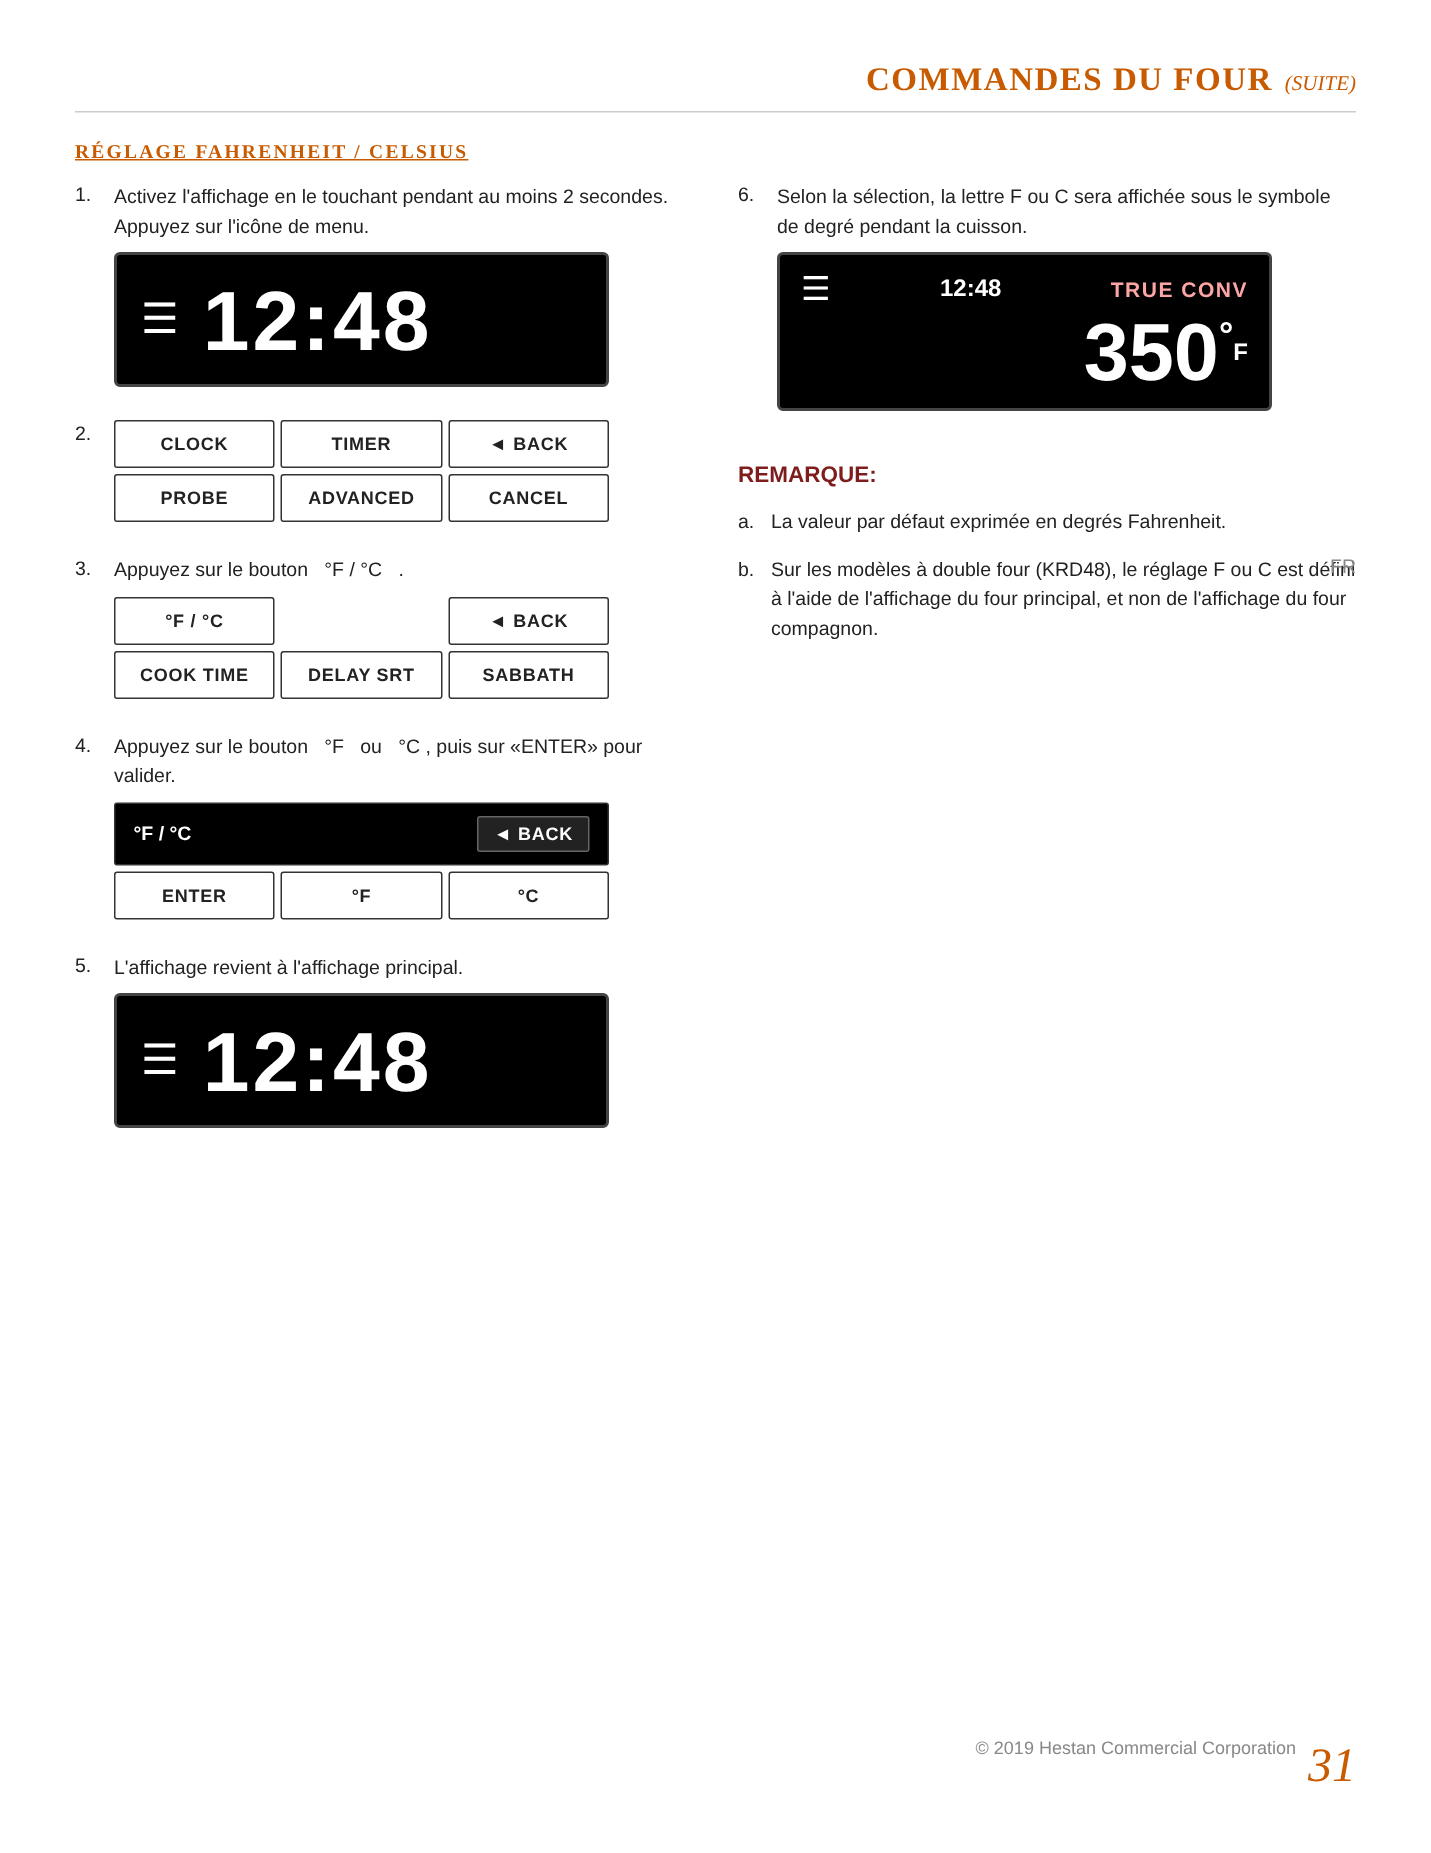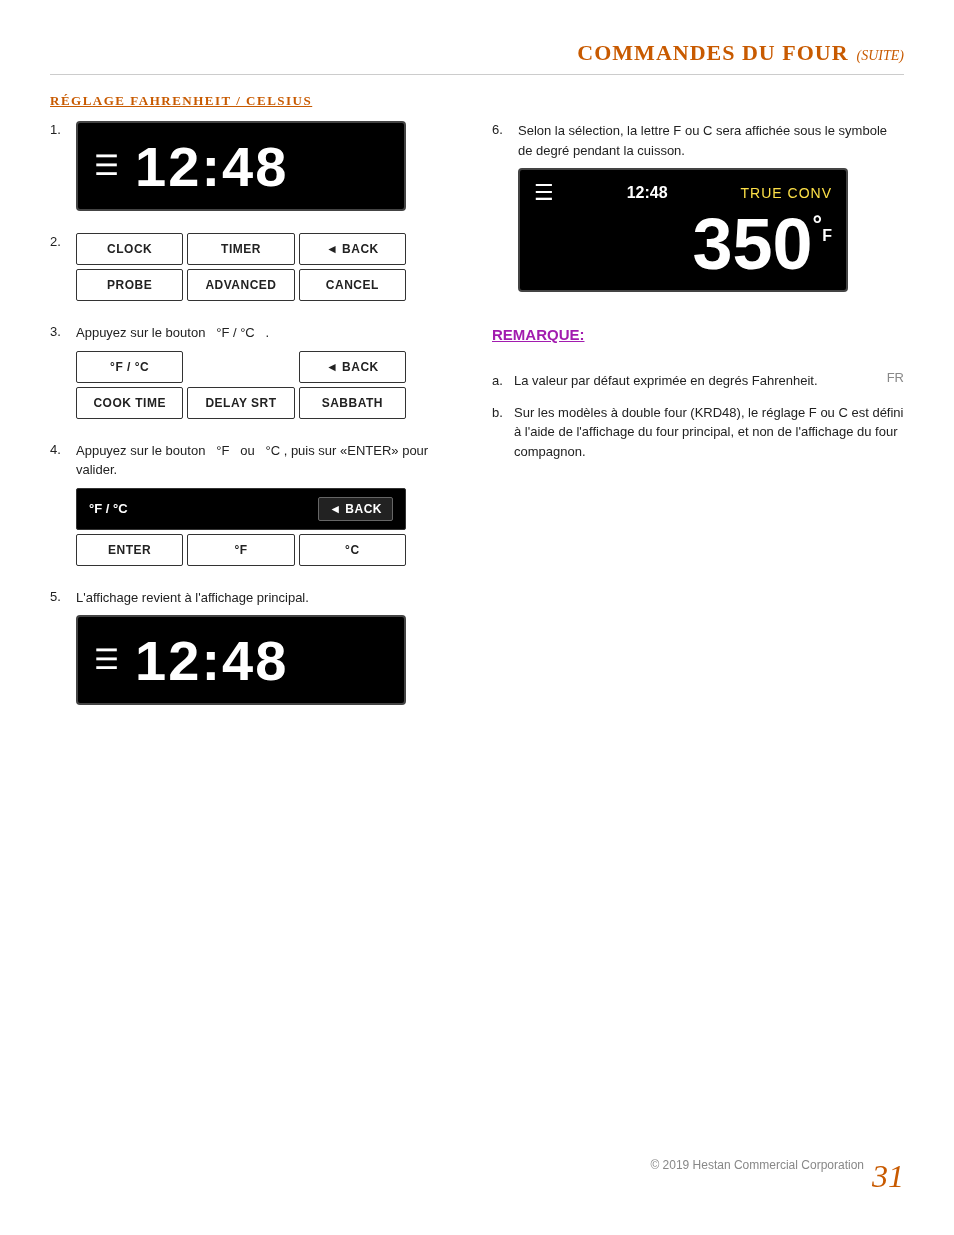--- a/index.html
+++ b/index.html
@@ -122,23 +122,22 @@
     }
     .oven-btn.dark {
       background: #222;
       color: #fff;
     }
 
     
     .remark-heading {
       font-size: 15px;
       font-weight: bold;
-      text-decoration: underline;
-      color: #a21caf;
-      margin-bottom: 28px;
+      color: #7f1d1d;
+      margin-bottom: 13px;
       margin-top: 20px;
     }
     .remark-list {
       list-style: none;
       padding: 0;
     }
     .remark-list li {
       font-size: 13px;
       line-height: 1.5;
       margin-bottom: 12px;
@@ -204,20 +203,21 @@
 
 <div class="fr-badge" style="position:absolute;right:50px;top:370px;">FR</div>
 
 <div class="two-col">
 
   <div class="col-left">
 
     <div class="step-inline">
       <div class="step-num-col">1.</div>
       <div class="step-content">
+        <div class="step-text">Activez l'affichage en le touchant pendant au moins 2 secondes.  Appuyez sur l'icône de menu.</div>
 
         <div class="oven-display">
           <div class="menu-icon">☰</div>
           <div class="clock-time">12:48</div>
         </div>
       </div>
     </div>
 
     <div class="step-inline">
       <div class="step-num-col">2.</div>
@@ -284,24 +284,24 @@
 
     <div class="step-inline">
       <div class="step-num-col">6.</div>
       <div class="step-content">
         <div class="step-text">Selon la sélection, la lettre F ou C sera affichée sous le symbole de degré pendant la cuisson.</div>
 
         <div style="background:#000;border:2px solid #444;border-radius:4px;width:330px;padding:10px 14px;margin-bottom:4px;">
           <div style="display:flex;justify-content:space-between;align-items:center;margin-bottom:2px;">
             <div style="color:#fff;font-size:22px;">☰</div>
             <div style="color:#fff;font-size:16px;font-weight:bold;">12:48</div>
-            <div style="color:#fde047;font-size:14px;font-weight:normal;letter-spacing:1px;">TRUE CONV</div>
+            <div style="color:#fca5a5;font-size:14px;font-weight:bold;letter-spacing:1px;">TRUE CONV</div>
           </div>
           <div style="display:flex;justify-content:flex-end;align-items:flex-start;">
-            <div style="color:#fff;font-size:72px;font-weight:bold;line-height:1;">350</div>
+            <div style="color:#fff;font-size:54px;font-weight:bold;line-height:1;">350</div>
             <div style="color:#fff;font-size:24px;font-weight:bold;line-height:1;margin-top:4px;">°</div>
             <div style="color:#fff;font-size:16px;font-weight:bold;line-height:1;margin-top:20px;">F</div>
           </div>
         </div>
       </div>
     </div>
 
     <div style="margin-top: 30px;">
       <div class="remark-heading">REMARQUE:</div>
       <ul class="remark-list">

